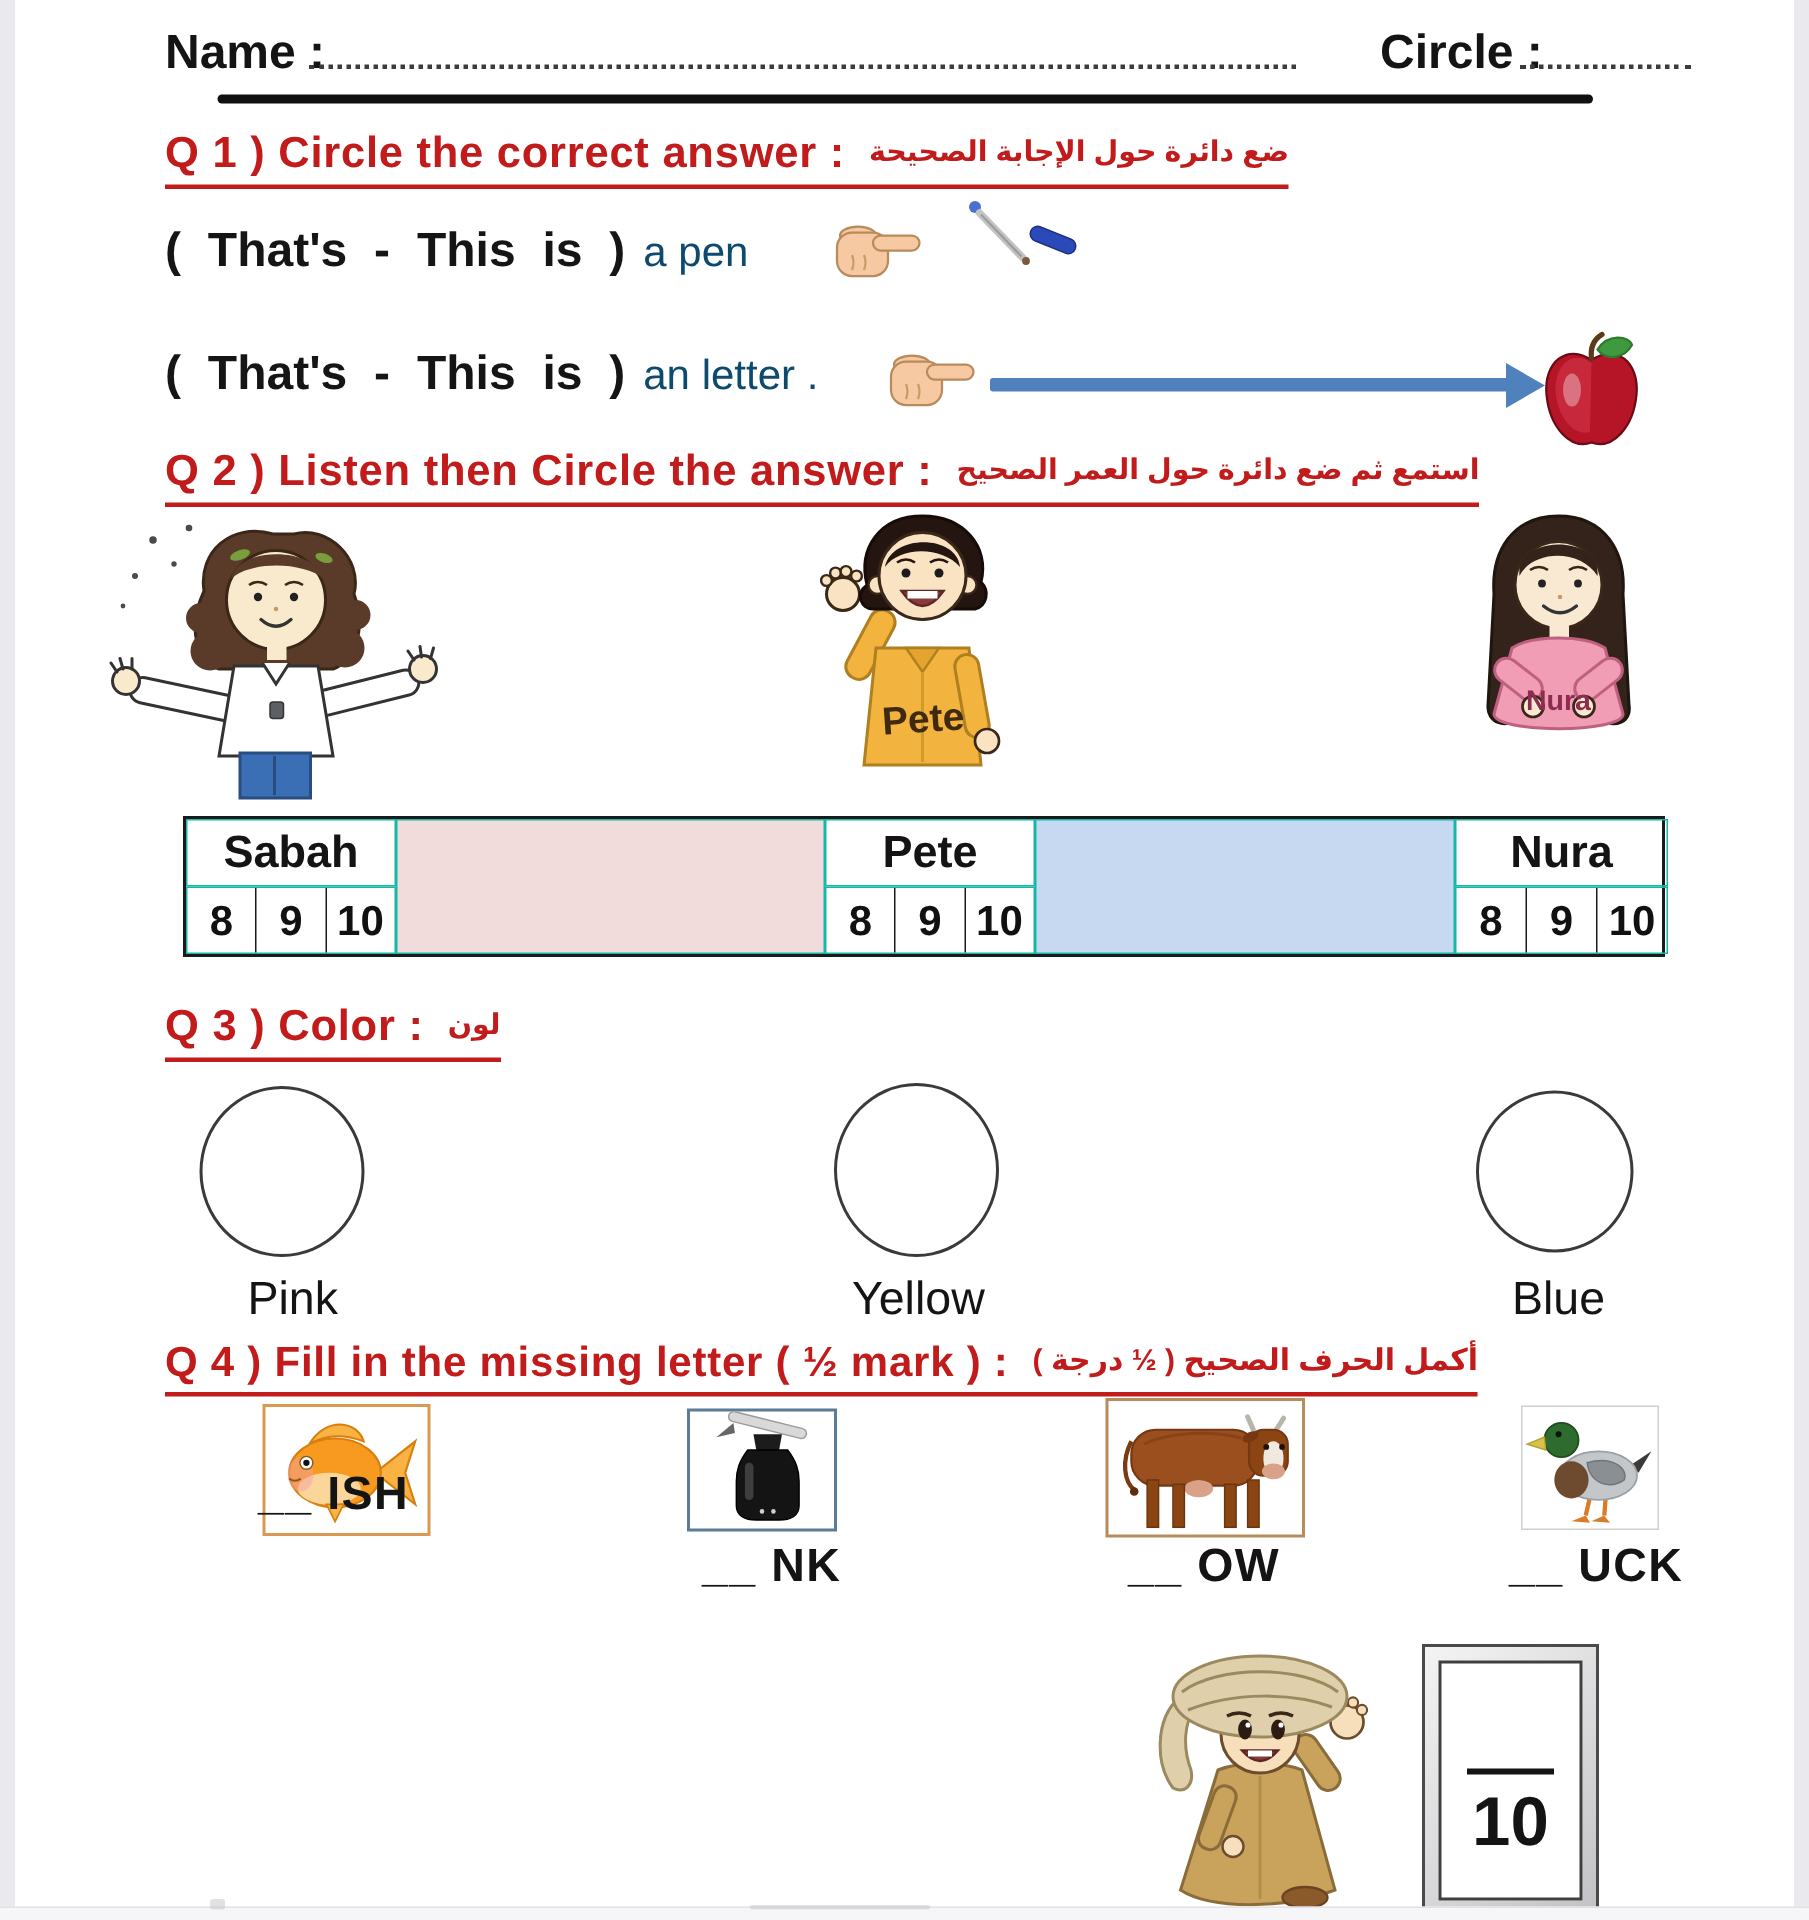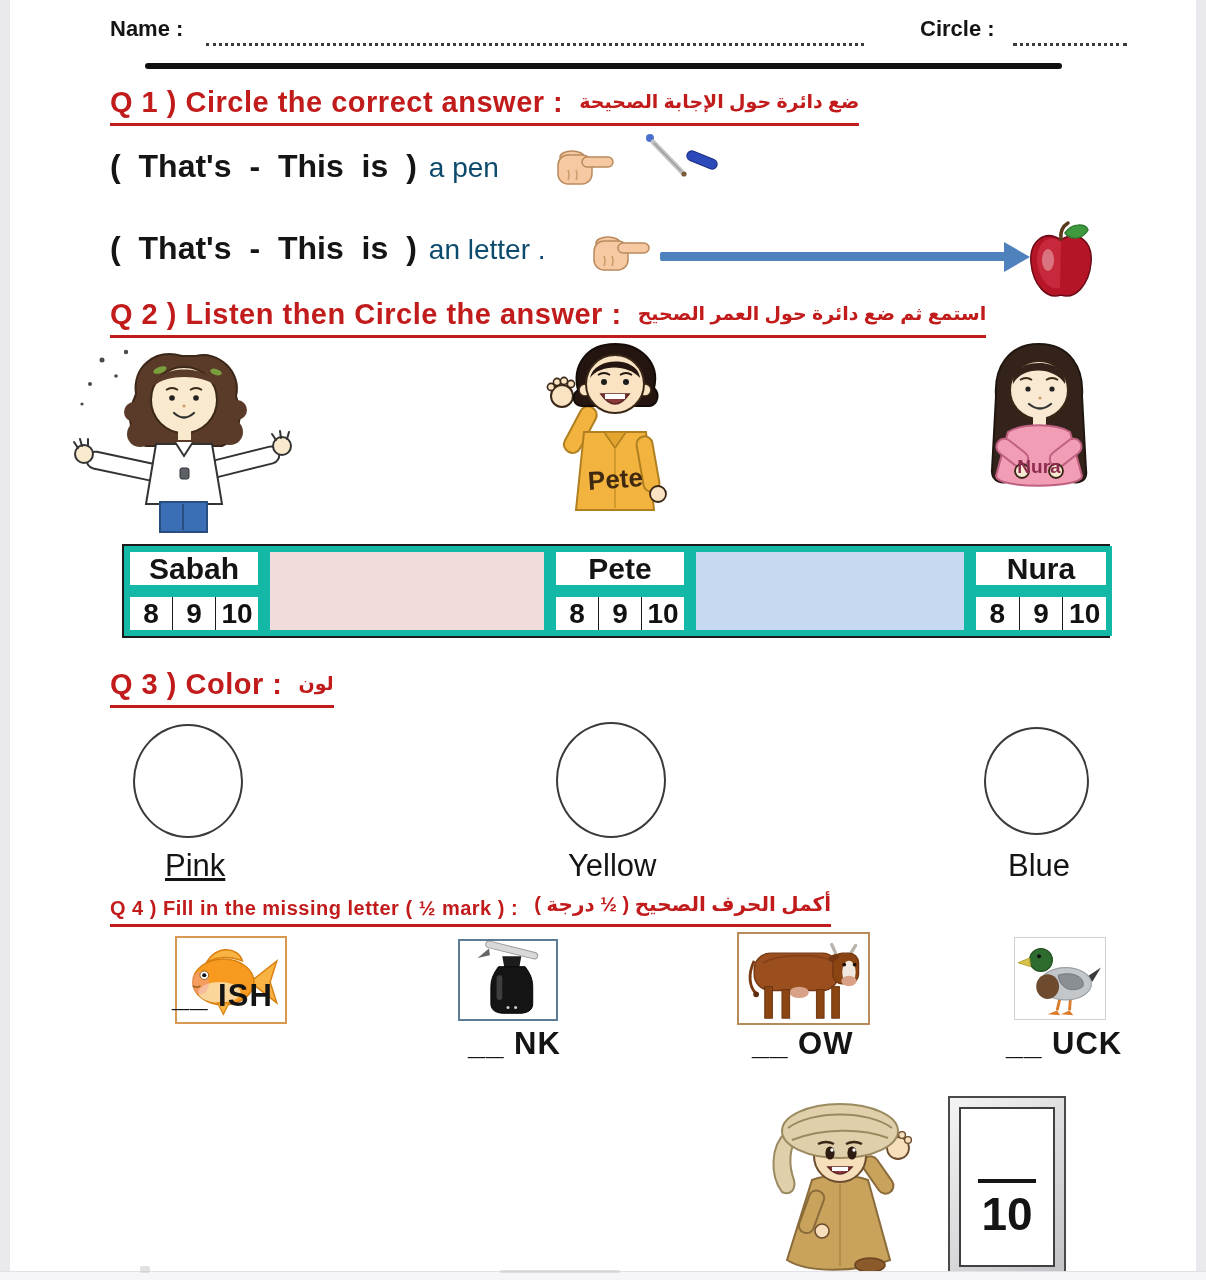--- a/index.html
+++ b/index.html
@@ -5,21 +5,21 @@
   * { margin:0; padding:0; box-sizing:border-box; }
   html,body { background:#ffffff; }
   #page {
     position:relative; width:1206px; height:1280px; background:#ffffff;
     font-family:"Liberation Sans","DejaVu Sans",sans-serif; color:#111; overflow:hidden;
   }
   .edge { position:absolute; top:0; width:10px; height:1280px; background:#e9e9ee; }
   .edge.left { left:0; } .edge.right { left:1196px; }
 
   
-  .hdr-label { position:absolute; font-size:22px; font-weight:bold; color:#141414;text-align:right; }
+  .hdr-label { position:absolute; font-size:32px; font-weight:bold; color:#141414;text-align:right; }
   .dotline { position:absolute; height:34px; border-bottom:3px dotted #3c3c3c; }
   .rule { position:absolute; left:145px; top:63px; width:917px; height:6px; background:#101010; border-radius:3px; }
 
   
   .qtitle { position:absolute; left:110px; border-bottom:3px solid #C11B1B; padding-bottom:4px; white-space:nowrap; }
   .qtitle .en { font-size:29px; font-weight:bold; color:#C11B1B; letter-spacing:.5px; }
   .qtitle .ar { font-size:19px; font-weight:bold; color:#C11B1B; margin-left:16px; vertical-align:4px; }
 
   
   .sentence { position:absolute; left:110px; white-space:nowrap; }
@@ -27,21 +27,21 @@
   .tail { font-size:28px; font-weight:500; color:#0c4a6e; margin-left:12px; }
   .icon { position:absolute; }
   .arrow-shaft { position:absolute; left:660px; top:252px; width:348px; height:9px; background:#4F81BD; border-radius:2px; }
   .arrow-head { position:absolute; left:1004px; top:242px; width:0; height:0;
     border-left:26px solid #4F81BD; border-top:15px solid transparent; border-bottom:15px solid transparent; }
 
   
   .age-table { position:absolute; left:122px; top:544px; width:988px; display:grid;
     grid-template-columns:140px 286px 140px 280px 142px; grid-template-rows:45px 45px;
     border:2px solid #1a1a1a; background:#fff; }
-  .age-table .cell { border:6px solid #14b8a6; }
+  .age-table .cell { border:1px solid #14b8a6; }
   .age-table .name { display:flex; align-items:center; justify-content:center;
     font-size:30px; font-weight:600; color:#141414; grid-row:1; }
   .age-table .fill { grid-row:1 / 3; }
   .age-table .pink { background:#F2DCDB; grid-column:2; }
   .age-table .blue { background:#C6D9F1; grid-column:4; }
   .ages { display:flex; grid-row:2; }
   .ages span { flex:1; display:flex; align-items:center; justify-content:center;
     font-size:28px; font-weight:600; border-left:1px solid #1a1a1a; }
   .ages span:first-child { border-left:none; }
   .c1{grid-column:1}.c3{grid-column:3}.c5{grid-column:5}
@@ -224,26 +224,26 @@
       <span>10</span>
     </div>
   </div>
 
   <div class="qtitle" style="top:668px;">
     <span class="en">Q 3 ) Color :</span><span class="ar" dir="rtl">لون</span>
   </div>
   <div class="color-circle" style="left:133px; top:724px; width:110px; height:114px;"></div>
   <div class="color-circle" style="left:556px; top:722px; width:110px; height:116px;"></div>
   <div class="color-circle" style="left:984px; top:727px; width:105px; height:108px;"></div>
-  <div class="color-label" style="left:165px; top:848px;text-decoration:underline;">Pink</div>
+  <div class="color-label" style="left:165px; top:848px;">Pink</div>
   <div class="color-label" style="left:568px; top:848px;">Yellow</div>
   <div class="color-label" style="left:1008px; top:848px;">Blue</div>
 
   <div class="qtitle" style="top:892px;">
-    <span class="en" style="font-size:20px;">Q 4 ) Fill in the missing letter ( ½ mark ) :</span><span class="ar" style="font-size:20px;" dir="rtl">أكمل الحرف الصحيح ( ½ درجة )</span>
+    <span class="en" style="font-size:28px;">Q 4 ) Fill in the missing letter ( ½ mark ) :</span><span class="ar" style="font-size:20px;" dir="rtl">أكمل الحرف الصحيح ( ½ درجة )</span>
   </div>
 
   <div class="pic-card" style="left:175px; top:936px; width:112px; height:88px; border:2px solid #D89A52;">
     <svg width="108" height="84" viewBox="0 0 112 88">
       <path d="M76,46 L104,24 L97,46 L104,68 Z" fill="#F8B342" stroke="#d97f0e" stroke-width="1.5"></path>
       <path d="M30,26 C42,6 64,10 68,24 C52,18 40,20 30,26 Z" fill="#F8B342" stroke="#d97f0e" stroke-width="1.5"></path>
       <ellipse cx="48" cy="46" rx="32" ry="24" fill="#F79A1F" stroke="#d97f0e" stroke-width="1.5"></ellipse>
       <ellipse cx="44" cy="57" rx="22" ry="11" fill="#FBE0B0" opacity=".85"></ellipse>
       <ellipse cx="24" cy="47" rx="9" ry="12" fill="#F4A0A0" opacity=".5"></ellipse>
       <path d="M42,68 L48,80 L54,68 Z" fill="#F8B342" stroke="#d97f0e" stroke-width="1.2"></path>

